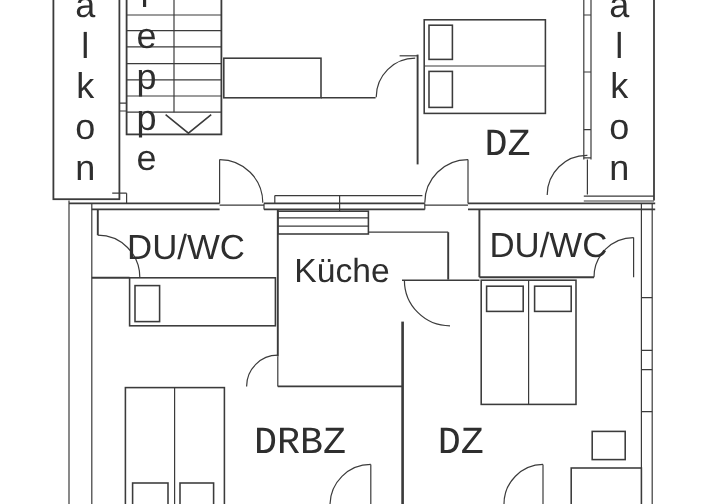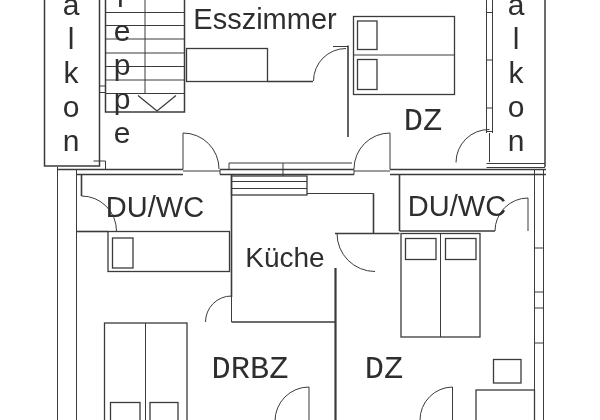--- a/index.html
+++ b/index.html
@@ -152,26 +152,25 @@
 l
 k
 o
 n</div>
   <div class="vlabel fs30" style="left:105px;top:-54px;">T
 r
 e
 p
 p
 e</div>
-  <div class="room-label fs29" style="left:265px;top:19px;">Esszimmer</div>
   <div class="room-label fs32" style="left:423px;top:121px;">DZ</div>
   <div class="vlabel fs30" style="left:499px;top:-46px;">B
 a
 l
 k
 o
 n</div>
   <div class="room-label fs29" style="left:155px;top:207px;">DU/WC</div>
-  <div class="room-label fs28" style="left:285px;top:226px;margin-top:32px;">Küche</div>
+  <div class="room-label fs28" style="left:285px;top:226px;">Küche</div>
   <div class="room-label fs29" style="left:457px;top:206px;">DU/WC</div>
   <div class="room-label fs32" style="left:250px;top:369px;">DRBZ</div>
   <div class="room-label fs32" style="left:384px;top:369px;">DZ</div>
 </div>
 
 </body></html>

